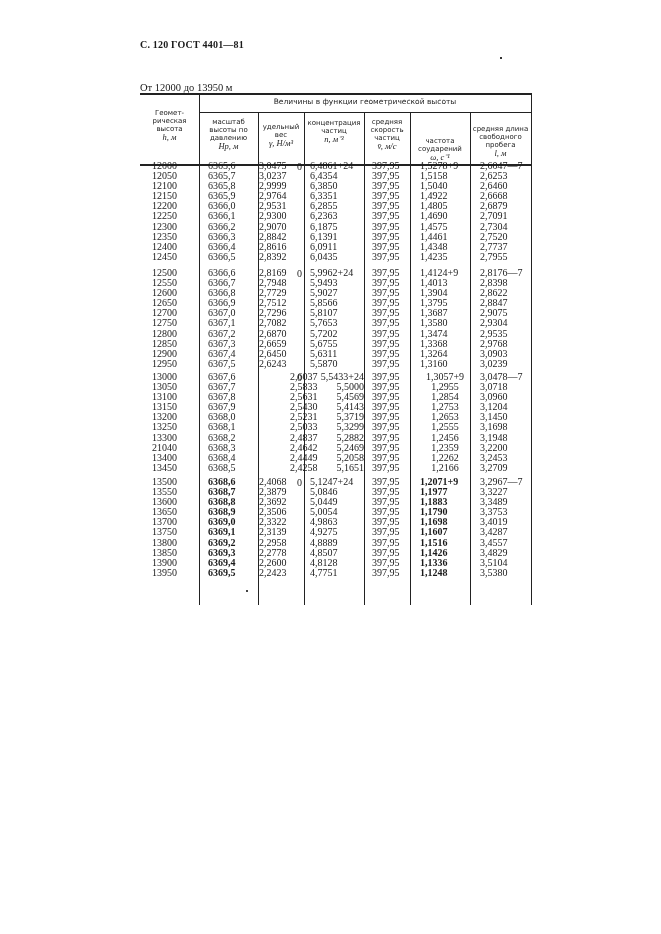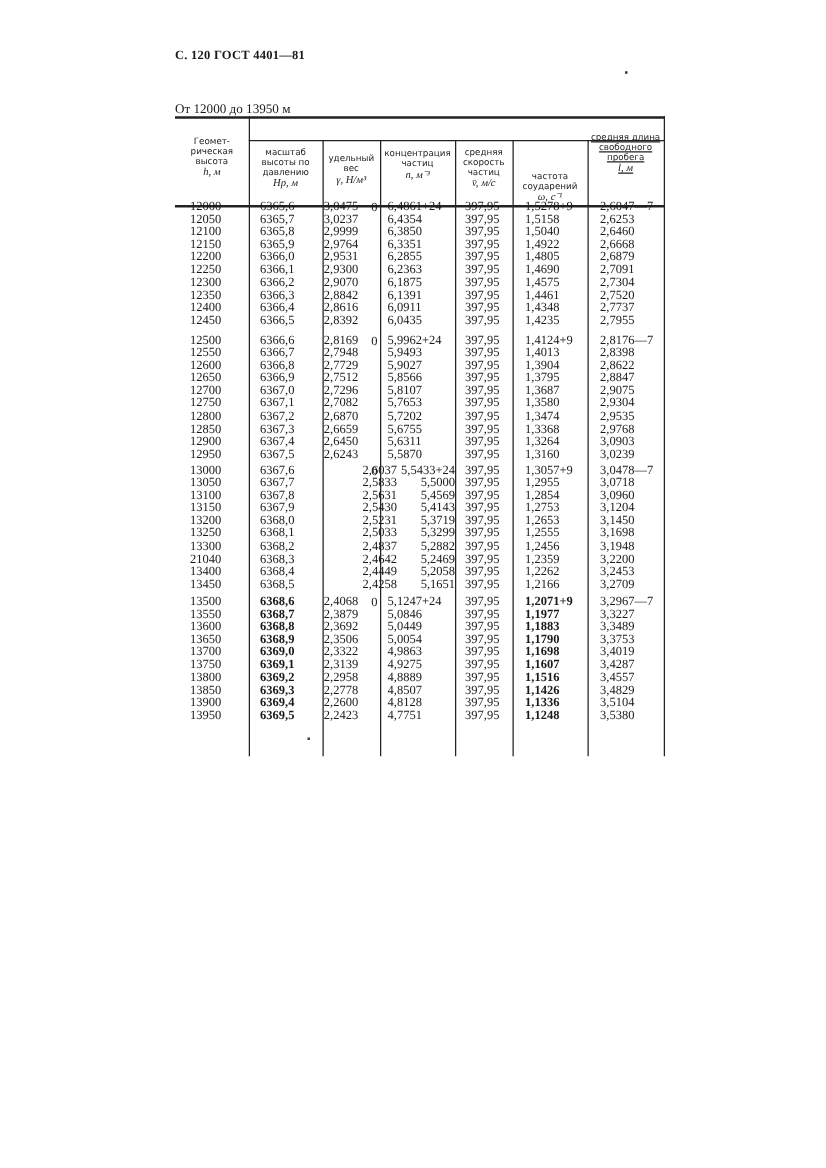--- a/index.html
+++ b/index.html
@@ -42,20 +42,21 @@
   <div class="vline" style="left:270px;top:19px;height:493px;"></div>
   <div class="vline" style="left:330px;top:19px;height:493px;"></div>
   <div class="vline" style="left:391px;top:0;height:512px;"></div>
 
   <div class="hdr" style="left:0;top:16px;width:59px;">
     <div>Геомет-</div>
     <div>рическая</div>
     <div>высота</div>
     <div class="sym">h, м</div>
   </div>
+  <div class="hdr" style="left:59px;top:5px;width:332px;font-size:7.5px;">Величины в функции геометрической высоты</div>
   <div class="hdr" style="left:59px;top:25px;width:59px;">
     <div>масштаб</div>
     <div>высоты по</div>
     <div>давлению</div>
     <div class="sym">Hр, м</div>
   </div>
   <div class="hdr" style="left:118px;top:30px;width:46px;">
     <div>удельный</div>
     <div>вес</div>
     <div class="sym">γ, Н/м³</div>
@@ -69,21 +70,21 @@
     <div>средняя</div>
     <div>скорость</div>
     <div>частиц</div>
     <div class="sym">v̄, м/с</div>
   </div>
   <div class="hdr" style="left:270px;top:28px;width:60px;margin-top:16px;">
     <div>частота</div>
     <div>соударений</div>
     <div class="sym">ω, с⁻¹</div>
   </div>
-  <div class="hdr" style="left:330px;top:13px;width:61px;text-decoration:underline;">
+  <div class="hdr" style="left:330px;top:32px;width:61px;">
     <div>средняя длина</div>
     <div>свободного</div>
     <div>пробега</div>
     <div class="sym">l, м</div>
   </div>
 
   <div id="groups">
       <div class="grp" style="left: 0px; top: 68px;">
         <div class="col" style="left: 12px; width: 40px; text-align: left;">
           <div>12000</div>
@@ -312,21 +313,21 @@
           <div>397,95</div>
           <div>397,95</div>
           <div>397,95</div>
           <div>397,95</div>
           <div>397,95</div>
           <div>397,95</div>
           <div>397,95</div>
           <div>397,95</div>
           <div>397,95</div>
         </div>
-        <div class="col" style="left: 280px; width: 50px; text-align: left;">
+        <div class="col" style="left: 280px; width: 50px; text-align: center;">
           <div>1,3057+9</div>
           <div>1,2955</div>
           <div>1,2854</div>
           <div>1,2753</div>
           <div>1,2653</div>
           <div>1,2555</div>
           <div>1,2456</div>
           <div>1,2359</div>
           <div>1,2262</div>
           <div>1,2166</div>

